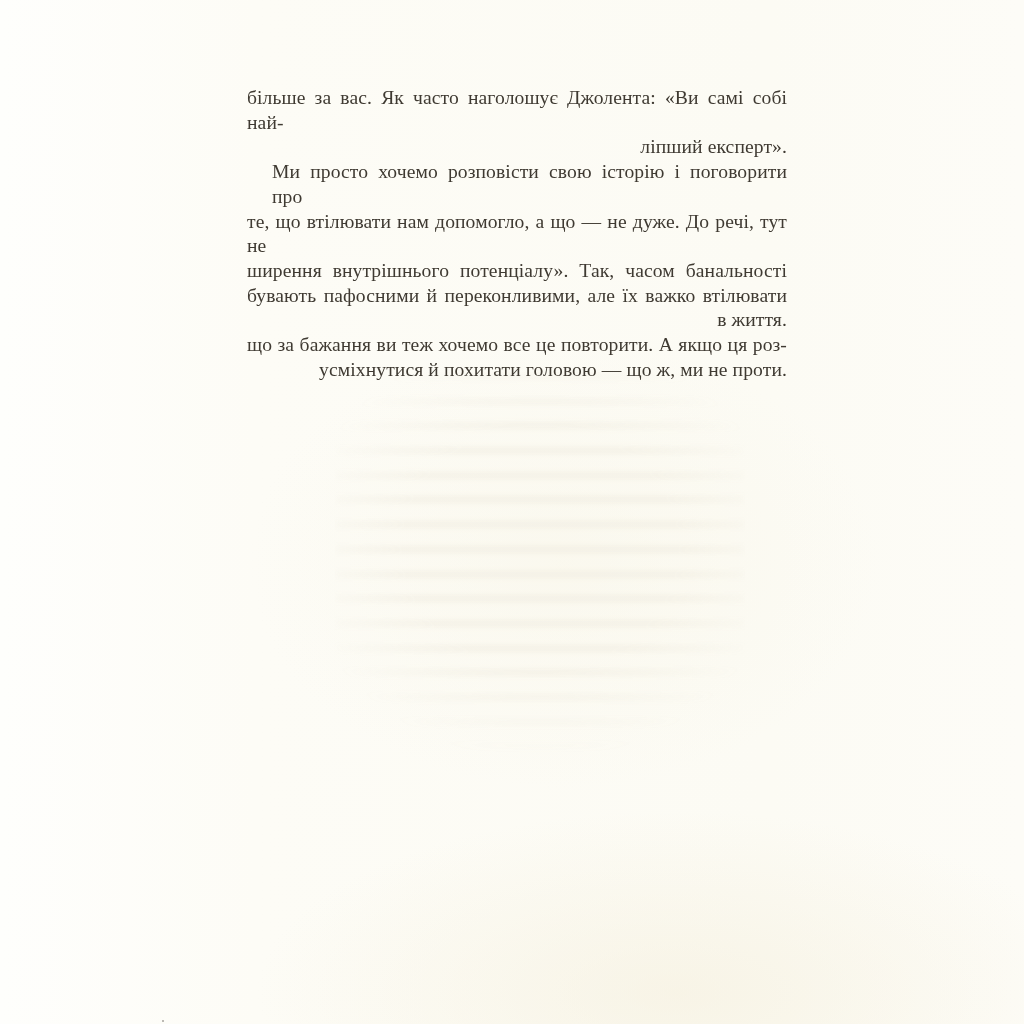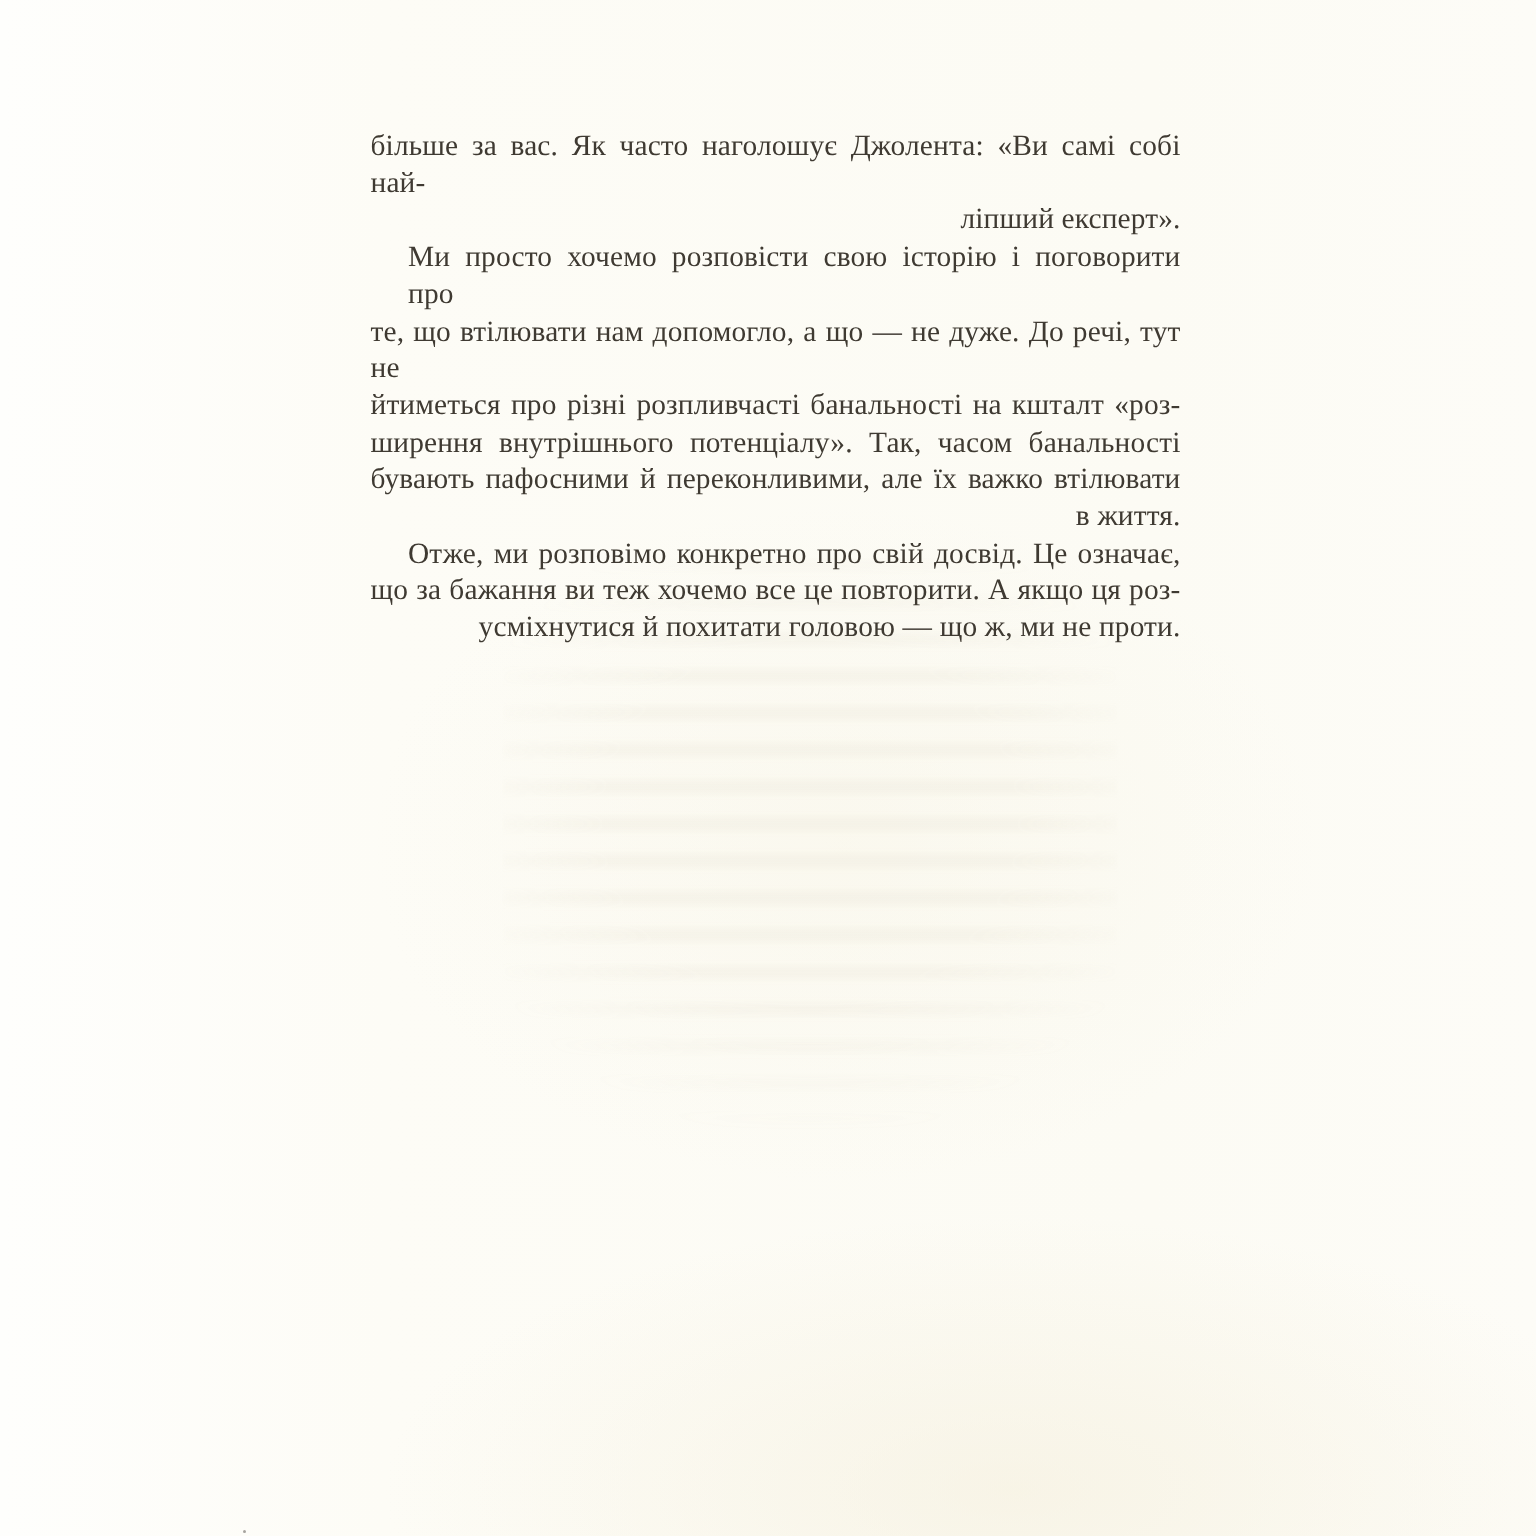--- a/index.html
+++ b/index.html
@@ -83,25 +83,23 @@
 <div class="page">
   <div class="bleed-through"></div>
   <div class="text-block" id="text-block">
       <div>
         <div class="text-line justify">більше за вас. Як часто наголошує Джолента: «Ви самі собі най-</div>
         <div class="text-line left">ліпший експерт».</div>
       </div>
       <div>
         <div class="text-line justify para-indent-first">Ми просто хочемо розповісти свою історію і поговорити про</div>
         <div class="text-line justify">те, що втілювати нам допомогло, а що — не дуже. До речі, тут не</div>
-        <div class="text-line justify">йтиметься про різні розпливчасті банальності на кшталт «роз-</div>
         <div class="text-line justify">ширення внутрішнього потенціалу». Так, часом банальності</div>
         <div class="text-line justify">бувають пафосними й переконливими, але їх важко втілювати</div>
         <div class="text-line left">в життя.</div>
       </div>
       <div>
-        <div class="text-line justify para-indent-first">Отже, ми розповімо конкретно про свій досвід. Це означає,</div>
         <div class="text-line justify">що за бажання ви теж хочемо все це повторити. А якщо ця роз-</div>
         <div class="text-line left">усміхнутися й похитати головою — що ж, ми не проти.</div>
       </div>
     </div>
   <div class="speck"></div>
 </div>
 
 </body></html>

